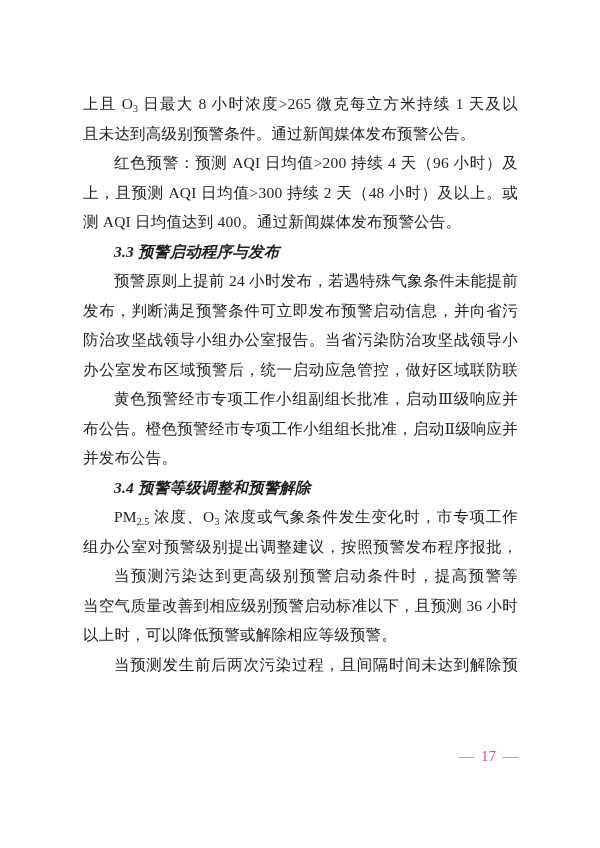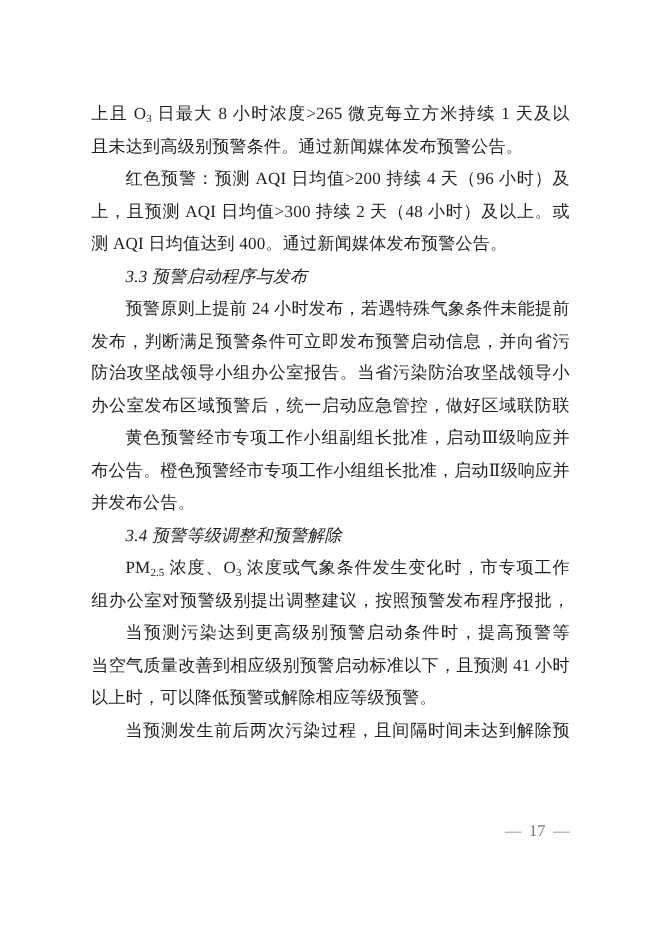--- a/index.html
+++ b/index.html
@@ -29,38 +29,38 @@
   .line.fill {
     white-space: normal;
     text-align: justify;
     text-align-last: justify;
     text-justify: inter-character;
   }
   .line.indent { padding-left: 31px; }
   .line.fill.indent { width: 404px; }
   .line.heading {
     font-style: italic;
-    font-weight: 400;
+    font-weight: 700;
   }
   .sub {
     font-size: 10px;
     vertical-align: -3px;
     letter-spacing: 0;
   }
   .footer {
     position: absolute;
     left: 83px;
     top: 747px;
     width: 435px;
     text-align: right;
     font-size: 15px;
     line-height: 18px;
   }
   .footer .dash { color: #8c8c8c; }
-  .footer .page-num { color: #737373; margin: 0 7px; }
+  .footer .page-num { color: #ec4899; margin: 0 7px; }
 </style>
 </head>
 <body>
 
 <div class="page">
 
   <div class="text-block">
       <div class="line body fill"><span>上且 O</span><span class="sub">3</span><span> 日最大 8 小时浓度&gt;265 微克每立方米持续 1 天及以上，</span></div>
       <div class="line body"><span>且未达到高级别预警条件。通过新闻媒体发布预警公告。</span></div>
       <div class="line body indent fill"><span>红色预警：预测 AQI 日均值&gt;200 持续 4 天（96 小时）及以</span></div>
@@ -71,21 +71,21 @@
       <div class="line body fill"><span>发布，判断满足预警条件可立即发布预警启动信息，并向省污染</span></div>
       <div class="line body fill"><span>防治攻坚战领导小组办公室报告。当省污染防治攻坚战领导小组</span></div>
       <div class="line body fill"><span>办公室发布区域预警后，统一启动应急管控，做好区域联防联控。</span></div>
       <div class="line body indent fill"><span>黄色预警经市专项工作小组副组长批准，启动Ⅲ级响应并发</span></div>
       <div class="line body fill"><span>布公告。橙色预警经市专项工作小组组长批准，启动Ⅱ级响应并</span></div>
       <div class="line body"><span>并发布公告。</span></div>
       <div class="line heading indent"><span>3.4 预警等级调整和预警解除</span></div>
       <div class="line body indent fill"><span>PM</span><span class="sub">2.5</span><span> 浓度、O</span><span class="sub">3</span><span> 浓度或气象条件发生变化时，市专项工作小</span></div>
       <div class="line body fill"><span>组办公室对预警级别提出调整建议，按照预警发布程序报批，提</span></div>
       <div class="line body indent fill"><span>当预测污染达到更高级别预警启动条件时，提高预警等级。</span></div>
-      <div class="line body fill"><span>当空气质量改善到相应级别预警启动标准以下，且预测 41 小时</span></div>
+      <div class="line body fill"><span>当空气质量改善到相应级别预警启动标准以下，且预测 36 小时</span></div>
       <div class="line body"><span>以上时，可以降低预警或解除相应等级预警。</span></div>
       <div class="line body indent fill"><span>当预测发生前后两次污染过程，且间隔时间未达到解除预警</span></div>
     </div>
 
   <div class="footer">
     <span class="dash">—</span><span class="page-num">17</span><span class="dash">—</span>
   </div>
 
 </div>
 

